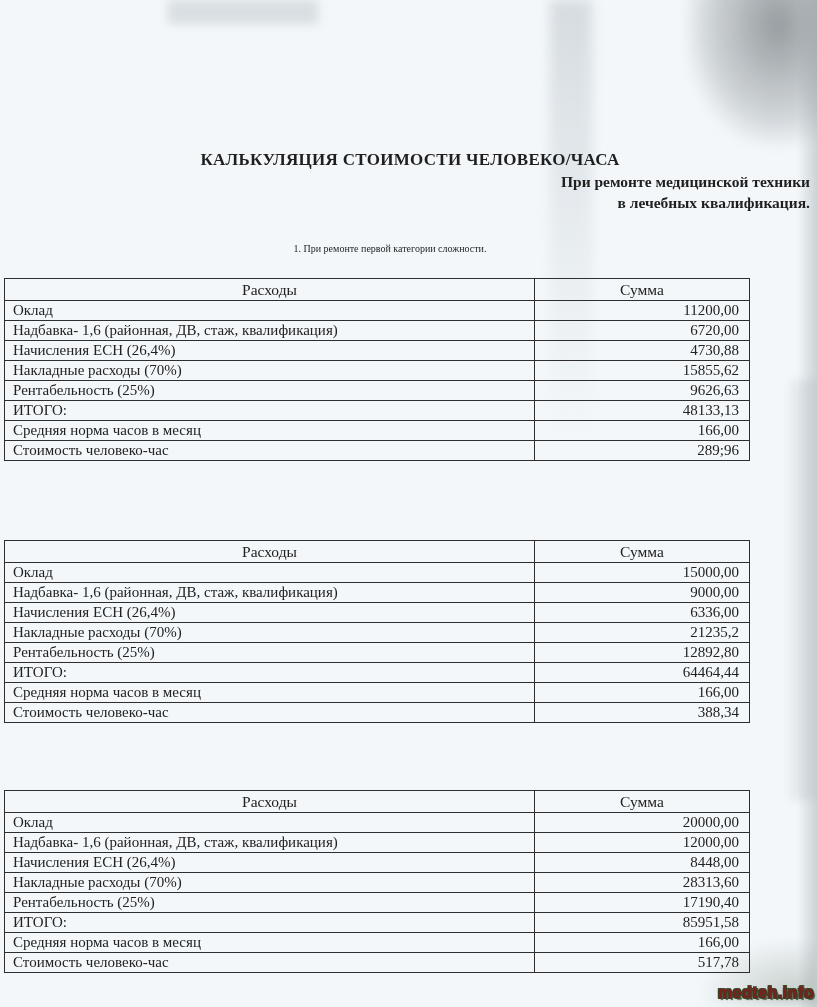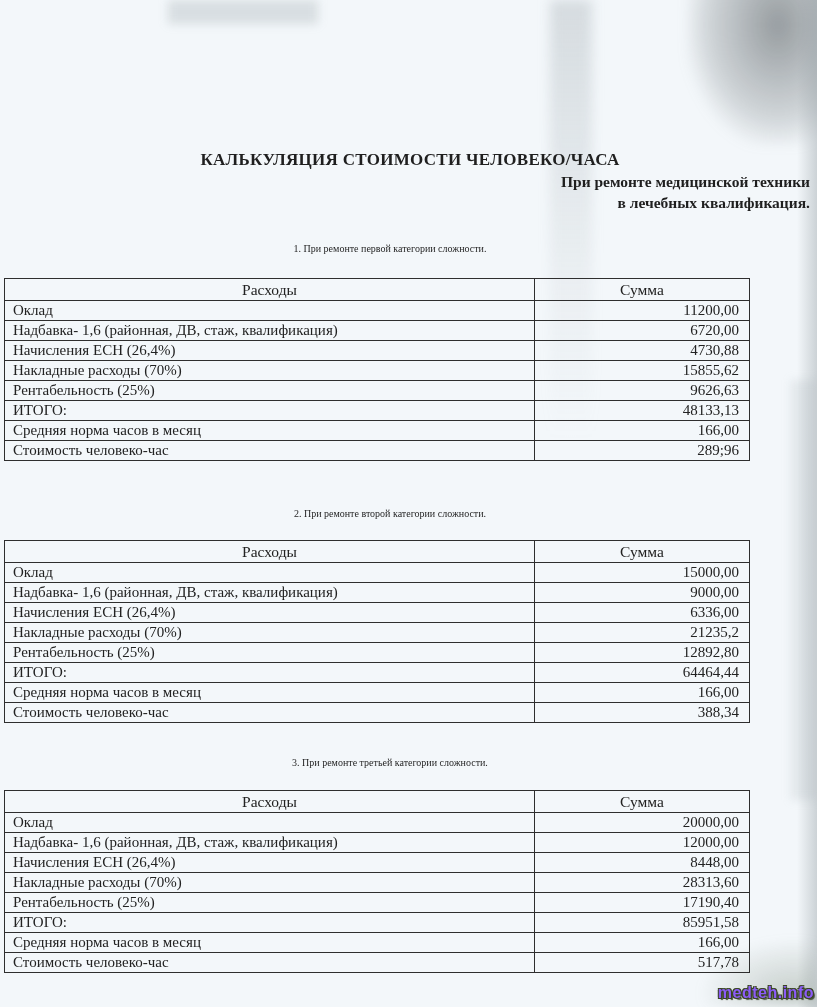--- a/index.html
+++ b/index.html
@@ -58,21 +58,21 @@
     padding:0 8px; height:19px; line-height:19px;
     overflow:hidden; white-space:nowrap;
   }
   .cost-table th { font-weight:normal; text-align:center; height:21px; font-size:15.5px; }
   .cost-table td.v { text-align:right; padding-right:10px; }
 
   .watermark {
     position:absolute; right:3px; bottom:5px;
     font-family:"Liberation Sans","DejaVu Sans",sans-serif;
     font-size:16px; font-weight:bold; letter-spacing:.5px;
-    color:#8b5cf6;
+    color:#7f1d1d;
     text-shadow:
       -1px -1px 0 #3a4526, 1px -1px 0 #3a4526,
       -1px 1px 0 #3a4526, 1px 1px 0 #3a4526,
       2px 2px 1px rgba(45,55,30,.85);
   }
 </style>
 </head>
 <body>
 
 <div class="page">
@@ -130,21 +130,20 @@
           <td>Средняя норма часов в месяц</td>
           <td class="v">166,00</td>
         </tr>
     <tr>
           <td>Стоимость человеко-час</td>
           <td class="v">289;96</td>
         </tr>
   </tbody>
     </table>
 
-  <div class="section-heading h-s2">2. При ремонте второй категории сложности.</div>
   <table class="cost-table t2">
     <colgroup>
         <col class="c-label">
         <col class="c-sum">
       </colgroup>
     <tbody>
         <tr>
       <th>Расходы</th>
       <th>Сумма</th>
     </tr>
@@ -176,21 +175,20 @@
           <td>Средняя норма часов в месяц</td>
           <td class="v">166,00</td>
         </tr>
     <tr>
           <td>Стоимость человеко-час</td>
           <td class="v">388,34</td>
         </tr>
   </tbody>
     </table>
 
-  <div class="section-heading h-s3">3. При ремонте третьей категории сложности.</div>
   <table class="cost-table t3">
     <colgroup>
         <col class="c-label">
         <col class="c-sum">
       </colgroup>
     <tbody>
         <tr>
       <th>Расходы</th>
       <th>Сумма</th>
     </tr>

